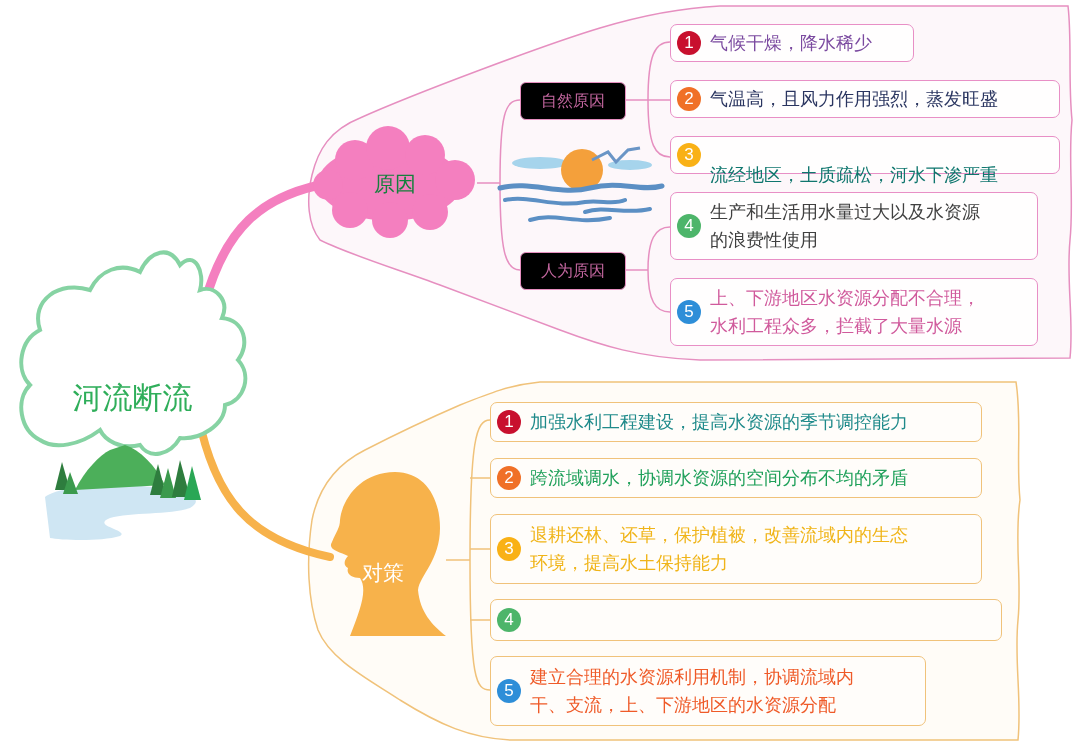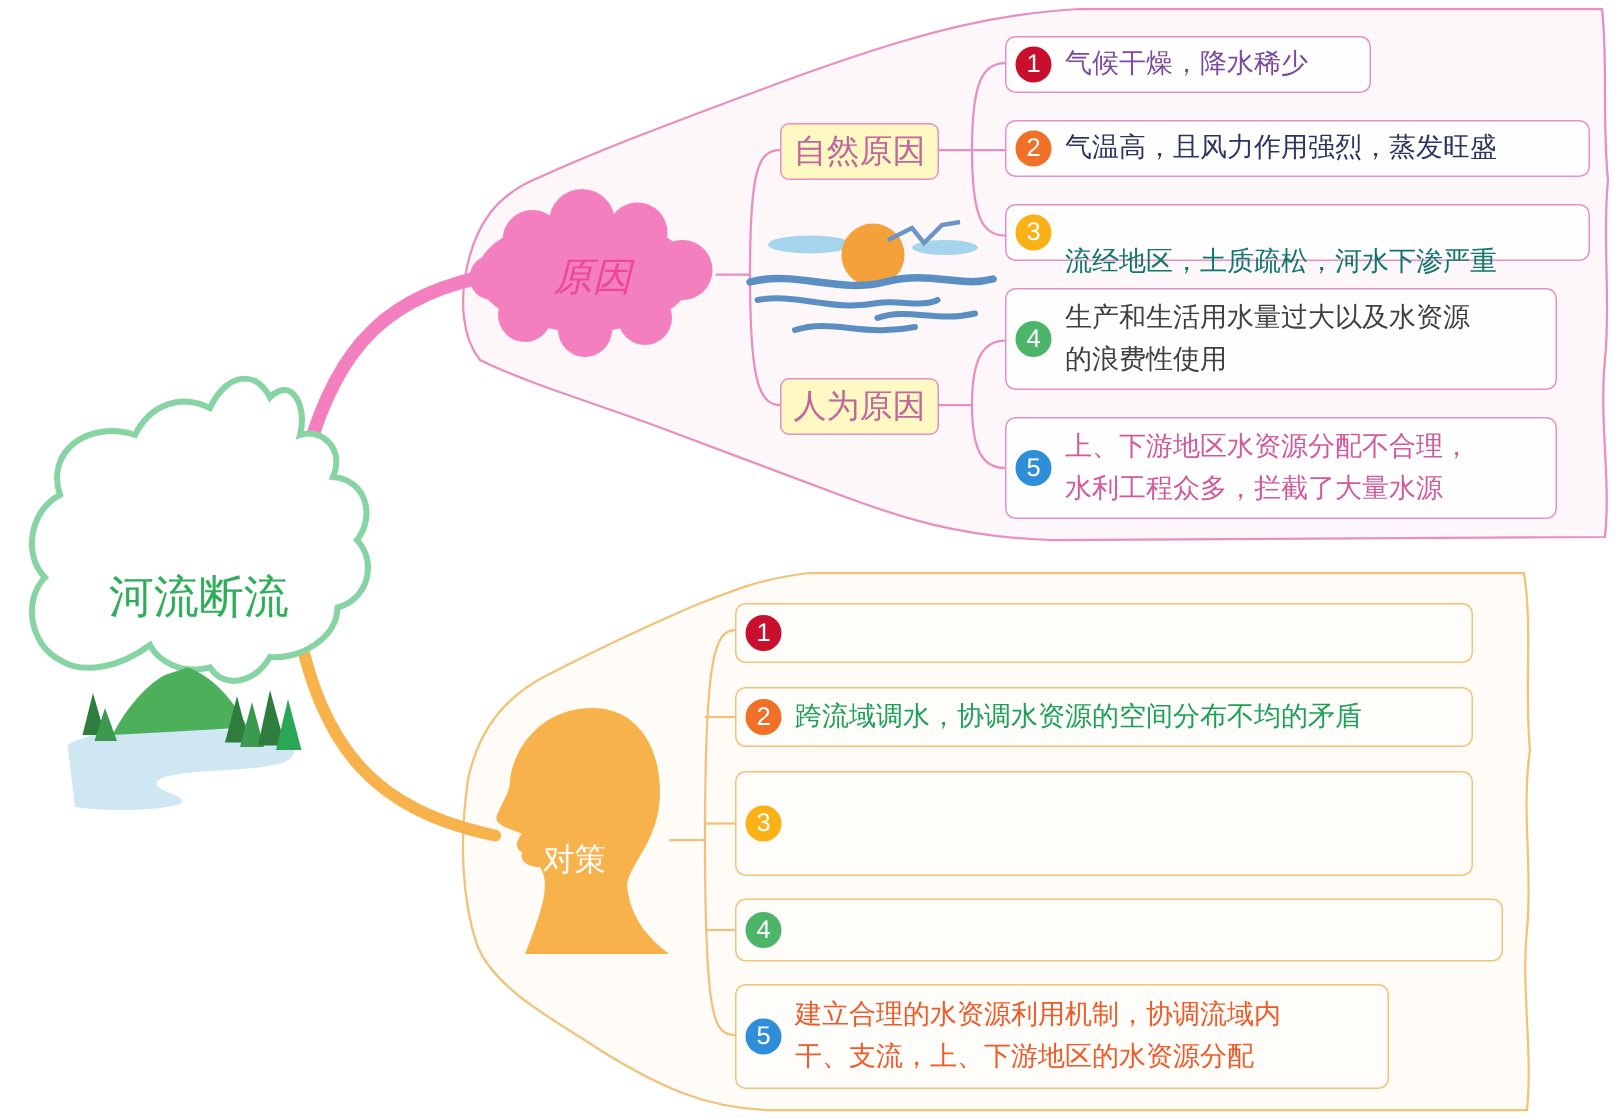--- a/index.html
+++ b/index.html
@@ -1,21 +1,21 @@
 <!DOCTYPE html>
 <html><head>
 <meta charset="utf-8">
 <style>
   html, body { margin:0; padding:0; background:#ffffff; }
   body { width:1080px; height:745px; position:relative; overflow:hidden;
          font-family: "DejaVu Sans", "Liberation Sans", sans-serif; }
   svg.bg { position:absolute; left:0; top:0; }
   .node-text { position:absolute; display:flex; align-items:center; justify-content:center; white-space:nowrap; }
-  .sub-box { position:absolute; border:1.5px solid #e68fc0; border-radius:6px; background:#fef9c3;
-             color:#c2669e; font-size:22px; display:flex; align-items:center; justify-content:center;text-align:right; }
+  .sub-box { position:absolute; border:1.5px solid #e68fc0; border-radius:6px; background:#000000;
+             color:#c2669e; font-size:16px; display:flex; align-items:center; justify-content:center;text-align:right; }
   .leaf { position:absolute; border-radius:7px; background:#fffefe; display:flex; align-items:center;
           padding:0 8px 0 6px; box-sizing:border-box; font-size:18px; line-height:28px; }
   .leaf.pink { border:1.6px solid #e88fc6; }
   .leaf.orange { border:1.6px solid #f0c27a; background:#fffdfa; }
   .badge { flex:0 0 auto; width:24px; height:24px; border-radius:50%; color:#fff; font-size:17px;
            display:flex; align-items:center; justify-content:center; margin-right:9px;
            font-family:"Liberation Sans", sans-serif; }
   .leaf-text { white-space:pre-line; }
 </style>
 </head>
@@ -91,21 +91,21 @@
     <path d="M446,560 L470,560"></path>
     <path d="M490,420 C476,420 470,440 470,560 C470,680 476,690 490,690"></path>
     <path d="M470,478 L490,478"></path>
     <path d="M470,549 L490,549"></path>
     <path d="M470,620 L490,620"></path>
   </g>
 </svg>
 
 <div class="node-text" style="left:50px;top:373px;width:165px;height:50px;font-size:30px;color:#2fae5a;font-family:Liberation Serif, serif;">河流断流</div>
 
-<div class="node-text" style="left:350px;top:166px;width:90px;height:36px;font-size:26px;color:#ec4899;font-style:italic;">原因</div>
+<div class="node-text" style="left:350px;top:166px;width:90px;height:36px;font-size:21px;color:#15803d;">原因</div>
 
 <div class="sub-box" style="left:520px;top:82px;width:104px;height:36px;">自然原因</div>
 <div class="sub-box" style="left:520px;top:252px;width:104px;height:36px;">人为原因</div>
 
 <div class="leaf pink" style="left:670px;top:24px;width:244px;height:38px;">
   <span class="badge" style="background:#c8102e;">1</span>
   <span class="leaf-text" style="color:#7b4aa0;">气候干燥，降水稀少</span>
 </div>
 <div class="leaf pink" style="left:670px;top:80px;width:390px;height:38px;">
   <span class="badge" style="background:#f07027;">2</span>
@@ -123,27 +123,30 @@
 <div class="leaf pink" style="left:670px;top:278px;width:368px;height:68px;">
   <span class="badge" style="background:#2e8ed8;">5</span>
   <span class="leaf-text" style="color:#d05a9c;">上、下游地区水资源分配不合理，
 水利工程众多，拦截了大量水源</span>
 </div>
 
 <div class="node-text" style="left:348px;top:556px;width:70px;height:34px;font-size:21px;color:#ffffff;">对策</div>
 
 <div class="leaf orange" style="left:490px;top:402px;width:492px;height:40px;">
   <span class="badge" style="background:#c8102e;">1</span>
+  <span class="leaf-text" style="color:#1f8a8a;">加强水利工程建设，提高水资源的季节调控能力</span>
 </div>
 <div class="leaf orange" style="left:490px;top:458px;width:492px;height:40px;">
   <span class="badge" style="background:#f07027;">2</span>
   <span class="leaf-text" style="color:#1fa05a;">跨流域调水，协调水资源的空间分布不均的矛盾</span>
 </div>
 <div class="leaf orange" style="left:490px;top:514px;width:492px;height:70px;">
   <span class="badge" style="background:#f9b116;">3</span>
+  <span class="leaf-text" style="color:#f0b418;">退耕还林、还草，保护植被，改善流域内的生态
+环境，提高水土保持能力</span>
 </div>
 <div class="leaf orange" style="left:490px;top:599px;width:512px;height:42px;">
   <span class="badge" style="background:#4db56a;">4</span>
 </div>
 <div class="leaf orange" style="left:490px;top:656px;width:436px;height:70px;">
   <span class="badge" style="background:#2e8ed8;">5</span>
   <span class="leaf-text" style="color:#ef5a28;">建立合理的水资源利用机制，协调流域内
 干、支流，上、下游地区的水资源分配</span>
 </div>
 

